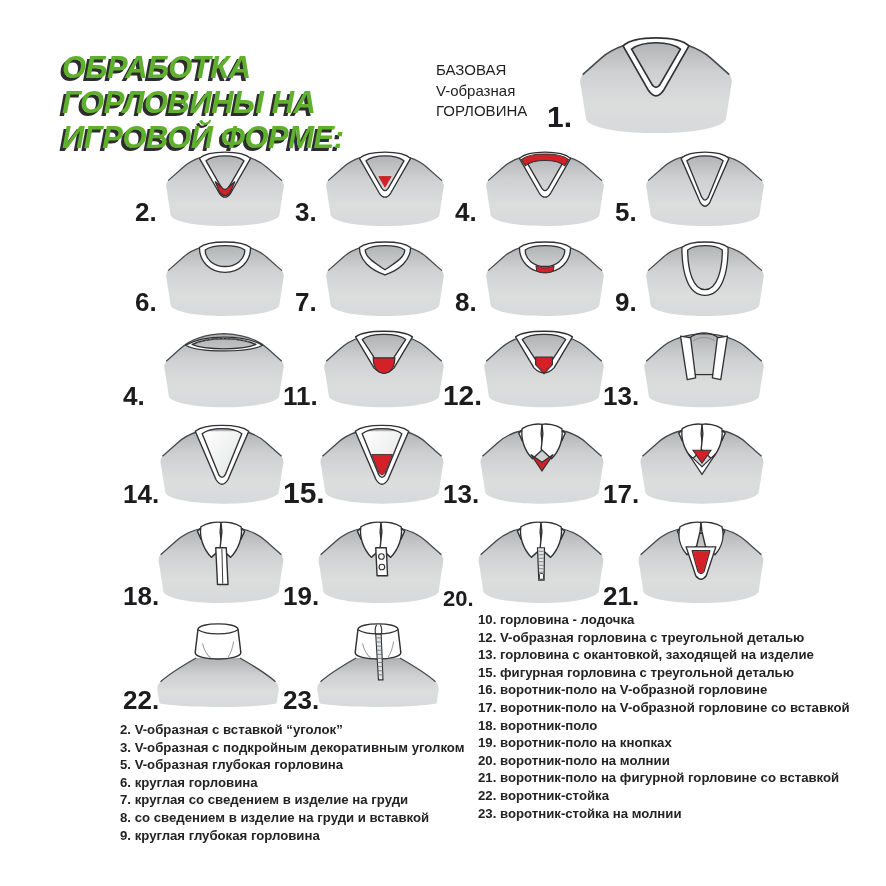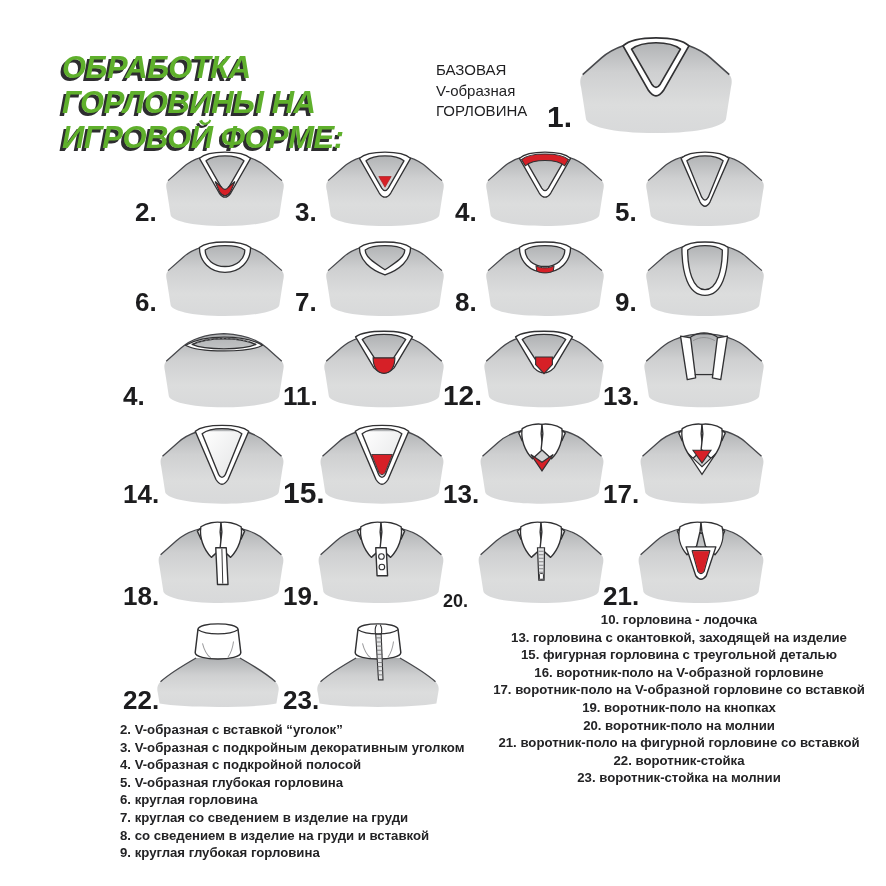--- a/index.html
+++ b/index.html
@@ -10,21 +10,21 @@
          letter-spacing:-0.5px;text-transform:uppercase;
          color:#5fb02c;text-shadow:-3px 3px 0 #2d2d2f;margin-top:28px;}
   .subtitle{position:absolute;left:436px;top:60px;font-size:15px;font-weight:normal;
             color:#1f1f21;line-height:1.38;white-space:pre-line;}
   .cell{position:absolute;}
   .cell svg{position:absolute;right:0;top:0;display:block;}
   .num{position:absolute;bottom:6px;font-weight:bold;color:#1c1c1e;}
   .legend{position:absolute;font-size:13.2px;font-weight:bold;color:#232325;
           line-height:17.6px;}
   .legend-left{left:120px;top:721px;width:360px;}
-  .legend-right{left:478px;top:611px;width:402px;text-align:center;}
+  .legend-right{left:478px;top:611px;width:402px;}
   .defs-holder{position:absolute;width:0;height:0;}
 </style>
 </head>
 <body>
 
 <div class="page">
 
   <svg class="defs-holder">
     <defs>
       <linearGradient id="gg" x1="0" y1="0" x2="0" y2="1">
@@ -237,21 +237,21 @@
           <path d="M80,9 C57,10 39,17 29,26 L11,42 C8,45 8.5,50 9.5,54 L14,83 C14,90 38,97 80,97 C122,97 146,90 146,83 L150.5,54 C151.5,50 152,45 149,42 L131,26 C121,17 103,10 80,9 Z" fill="url(#gg)"></path>
           <path d="M11,42 L29,26 C39,17 57,10 80,9 C103,10 121,17 131,26 L149,42" fill="none" stroke="#47484c" stroke-width="1.5"></path>
           <path fill="#fff" stroke="#313133" stroke-width="1.6" stroke-linejoin="round" d="M53,15 C63,5 97,5 107,15 L103,24 C92,15 68,15 57,24 Z"></path>
           <path d="M62,13 L73,20 M69,9.5 L81,18 M77,7.5 L89,16 M85,7.5 L96,15 M93,9 L101,14.5" stroke="#313133" stroke-width="1.3"></path>
           <path fill="#fff" stroke="#313133" stroke-width="1.6" stroke-linejoin="round" d="M57,10 C64,5.5 74,4 80,5 L79,16 L81,34 L69,45 C60,36 55,22 57,10 Z"></path>
           <path fill="#fff" stroke="#313133" stroke-width="1.6" stroke-linejoin="round" d="M103,10 C96,5.5 86,4 80,5 L81,16 L79,34 L91,45 C100,36 105,22 103,10 Z"></path>
           <path fill="#e4e5e6" stroke="#313133" stroke-width="1.4" d="M76,34 L84,34 L83.5,71 L77.5,71 Z"></path>
           <path d="M77.3,38 L83,38 M77.3,42 L83,42 M77.3,46 L83,46 M77.3,50 L83,50 M77.3,54 L83,54 M77.3,58 L82.8,58 M77.4,62 L82.8,62" stroke="#6a6a6c" stroke-width="0.9"></path>
           <rect x="78.2" y="63.5" width="4.6" height="6.5" rx="1.2" fill="#fff" stroke="#313133" stroke-width="1.1"></rect>
         </svg>
-        <span class="num" style="font-size:18px;left:-10px;">20.</span>
+        <span class="num" style="font-size:22px;left:-10px;">20.</span>
       </div>
       <div class="cell" style="left: 613px; top: 518px; width: 158px; height: 100px;">
         <svg viewBox="0 0 160 104" style="width:140px">
           <path d="M80,9 C57,10 39,17 29,26 L11,42 C8,45 8.5,50 9.5,54 L14,83 C14,90 38,97 80,97 C122,97 146,90 146,83 L150.5,54 C151.5,50 152,45 149,42 L131,26 C121,17 103,10 80,9 Z" fill="url(#gg)"></path>
           <path d="M11,42 L29,26 C39,17 57,10 80,9 C103,10 121,17 131,26 L149,42" fill="none" stroke="#47484c" stroke-width="1.5"></path>
           <path fill="#fff" stroke="#313133" stroke-width="1.6" stroke-linejoin="round" d="M53,15 C63,5 97,5 107,15 L103,24 C92,15 68,15 57,24 Z"></path>
           <path d="M62,13 L73,20 M69,9.5 L81,18 M77,7.5 L89,16 M85,7.5 L96,15 M93,9 L101,14.5" stroke="#313133" stroke-width="1.3"></path>
           <path fill="#fff" stroke="#313133" stroke-width="1.6" stroke-linejoin="round" d="M56,10 C63,5.5 74,4 80,5 L79,15 L75,32 L64,42 C56,33 53,21 56,10 Z"></path>
           <path fill="#fff" stroke="#313133" stroke-width="1.6" stroke-linejoin="round" d="M104,10 C97,5.5 86,4 80,5 L81,15 L85,32 L96,42 C104,33 107,21 104,10 Z"></path>
           <path fill-rule="evenodd" fill="#fff" stroke="#313133" stroke-width="1.6" stroke-linejoin="round" d="M63,33 L97,33 L86,66 Q80,74 74,66 Z M70,37.5 L90,37.5 L83.5,61 Q80,66 76.5,61 Z"></path>
@@ -280,32 +280,33 @@
           <path d="M78,24 L84,24 M78.2,28.5 L84.2,28.5 M78.4,33 L84.4,33 M78.6,37.5 L84.6,37.5 M78.8,42 L84.8,42 M79,46.5 L85,46.5 M79.2,51 L85,51 M79.4,55.5 L85.2,55.5 M79.6,60 L85.3,60 M79.8,64.5 L85.4,64.5" stroke="#6a6a6c" stroke-width="0.9"></path>
           <path d="M77.5,20 C76.5,16 77,12 78.5,9.5 M83.5,20 C84.5,16 84,12 82.5,9.5" fill="none" stroke="#313133" stroke-width="1.2"></path>
         </svg>
         <span class="num" style="font-size:26px;left:-10px;">23.</span>
       </div>
     </div>
 
   <div class="legend legend-left" id="legend-left">
       <div>2. V-образная с вставкой “уголок”</div>
       <div>3.  V-образная с подкройным декоративным уголком</div>
-      <div>4.  V-образная с подкройной полосой</div>
       <div>5.  V-образная глубокая горловина</div>
       <div>6. круглая горловина</div>
       <div>7. круглая со сведением в изделие на груди</div>
       <div>8. со сведением в изделие на груди и вставкой</div>
       <div>9. круглая глубокая горловина</div>
     </div>
   <div class="legend legend-right" id="legend-right">
       <div>10. горловина - лодочка</div>
+      <div>12. V-образная горловина с треугольной деталью</div>
       <div>13. горловина с окантовкой, заходящей на изделие</div>
       <div>15. фигурная горловина с треугольной деталью</div>
       <div>16. воротник-поло на V-образной горловине</div>
       <div>17. воротник-поло на V-образной горловине со вставкой</div>
+      <div>18. воротник-поло</div>
       <div>19. воротник-поло на кнопках</div>
       <div>20. воротник-поло на молнии</div>
       <div>21. воротник-поло на фигурной горловине со вставкой</div>
       <div>22. воротник-стойка</div>
       <div>23. воротник-стойка на молнии</div>
     </div>
 </div>
 
 </body></html>

